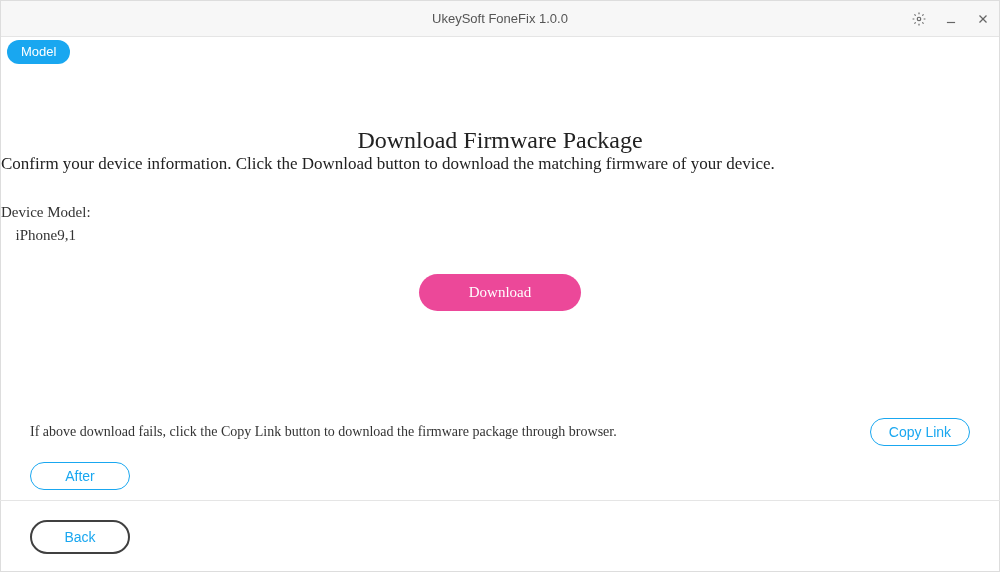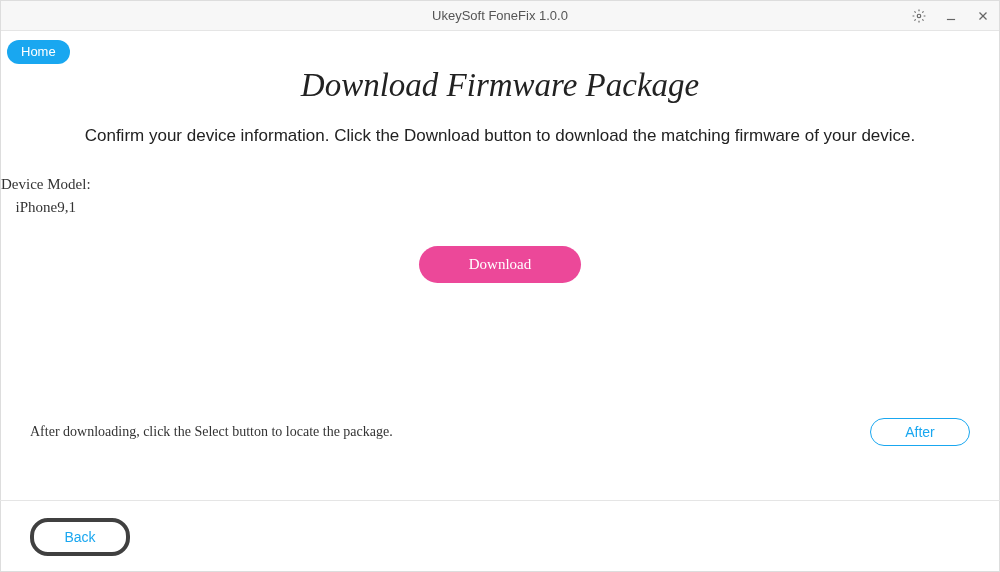--- a/index.html
+++ b/index.html
@@ -6,21 +6,21 @@
 body {
   width: 1000px;
   height: 572px;
   background: #ffffff;
   font-family: "Segoe UI", Arial, sans-serif;
   color: #333;
   overflow: hidden;
   border: 1px solid #ddd;
 }
 .titlebar {
-  height: 30px;
+  height: 36px;
   display: flex;
   align-items: center;
   background: #f7f7f7;
   border-bottom: 1px solid #e5e5e5;
   position: relative;
 }
 .titlebar .title {
   flex: 1;
   text-align: center;
   font-size: 13px;
@@ -51,33 +51,31 @@
   background: #19a7f0;
   color: #fff;
   font-size: 13px;
   padding: 4px 14px 5px 14px;
   border-radius: 13px;
   cursor: pointer;
 }
 
 .main-heading {
   text-align: center;
-  margin-top: 36px;
-  font-size: 33px;
+  margin-top: 90px;
+  font-size: 24px;
   font-weight: 400;
   color: #222;
   font-family: Georgia, 'Times New Roman', serif;
-  font-style: italic;
 }
 .sub-heading {
-  text-align: center;
-  margin-top: 22px;
+  text-align: left;
   font-size: 17px;
   color: #222;
-  font-family: Liberation Sans, sans-serif;
+  font-family: Liberation Serif, serif;
 }
 .device-table {
   margin: 30px auto 16px auto;
   display: flex;
   gap: 42px;
 }
 .device-col {
   text-align: center;
   font-size: 15px;
   font-family: Georgia, 'Times New Roman', serif;
@@ -130,21 +128,21 @@
   position: absolute;
   left: 0; right: 0; bottom: 0;
   height: 72px;
   border-top: 1px solid #e5e5e5;
   display: flex;
   align-items: center;
   padding: 0 30px;
 }
 .back-btn {
   background: #fff;
-  border: 4px solid #404040;
+  border: 2px solid #404040;
   color: #19a7f0;
   padding: 7px 0;
   width: 100px;
   text-align: center;
   border-radius: 18px;
   font-size: 14px;
   cursor: pointer;
 }
 </style>
 </head>
@@ -166,36 +164,39 @@
     </div>
     <div class="ctl-btn">
       <svg viewBox="0 0 24 24" stroke="#666" stroke-width="2">
           <line x1="6" y1="6" x2="18" y2="18"></line>
           <line x1="18" y1="6" x2="6" y2="18"></line>
         </svg>
     </div>
   </div>
 </div>
 
-<div class="home-tab">Home</div>
+<div class="home-tab">Model</div>
 
 <h1 class="main-heading">Download Firmware Package</h1>
 <p class="sub-heading">Confirm your device information. Click the Download button to download the matching firmware of your device.</p>
 
 <div class="device-table">
   <div class="device-col">
     <div class="label">Device Model:</div>
     <div class="value">iPhone9,1</div>
   </div>
 </div>
 
 <button class="download-btn">Download</button>
 
 <div class="help-section">
   <div class="help-row">
-    <div class="help-text">After downloading, click the Select button to locate the package.</div>
+    <div class="help-text">If above download fails, click the Copy Link button to download the firmware package through browser.</div>
+    <button class="pill-btn">Copy Link</button>
+  </div>
+  <div class="help-row">
     <button class="pill-btn">After</button>
   </div>
 </div>
 
 <div class="footer">
   <button class="back-btn">Back</button>
 </div>
 
 </body></html>

